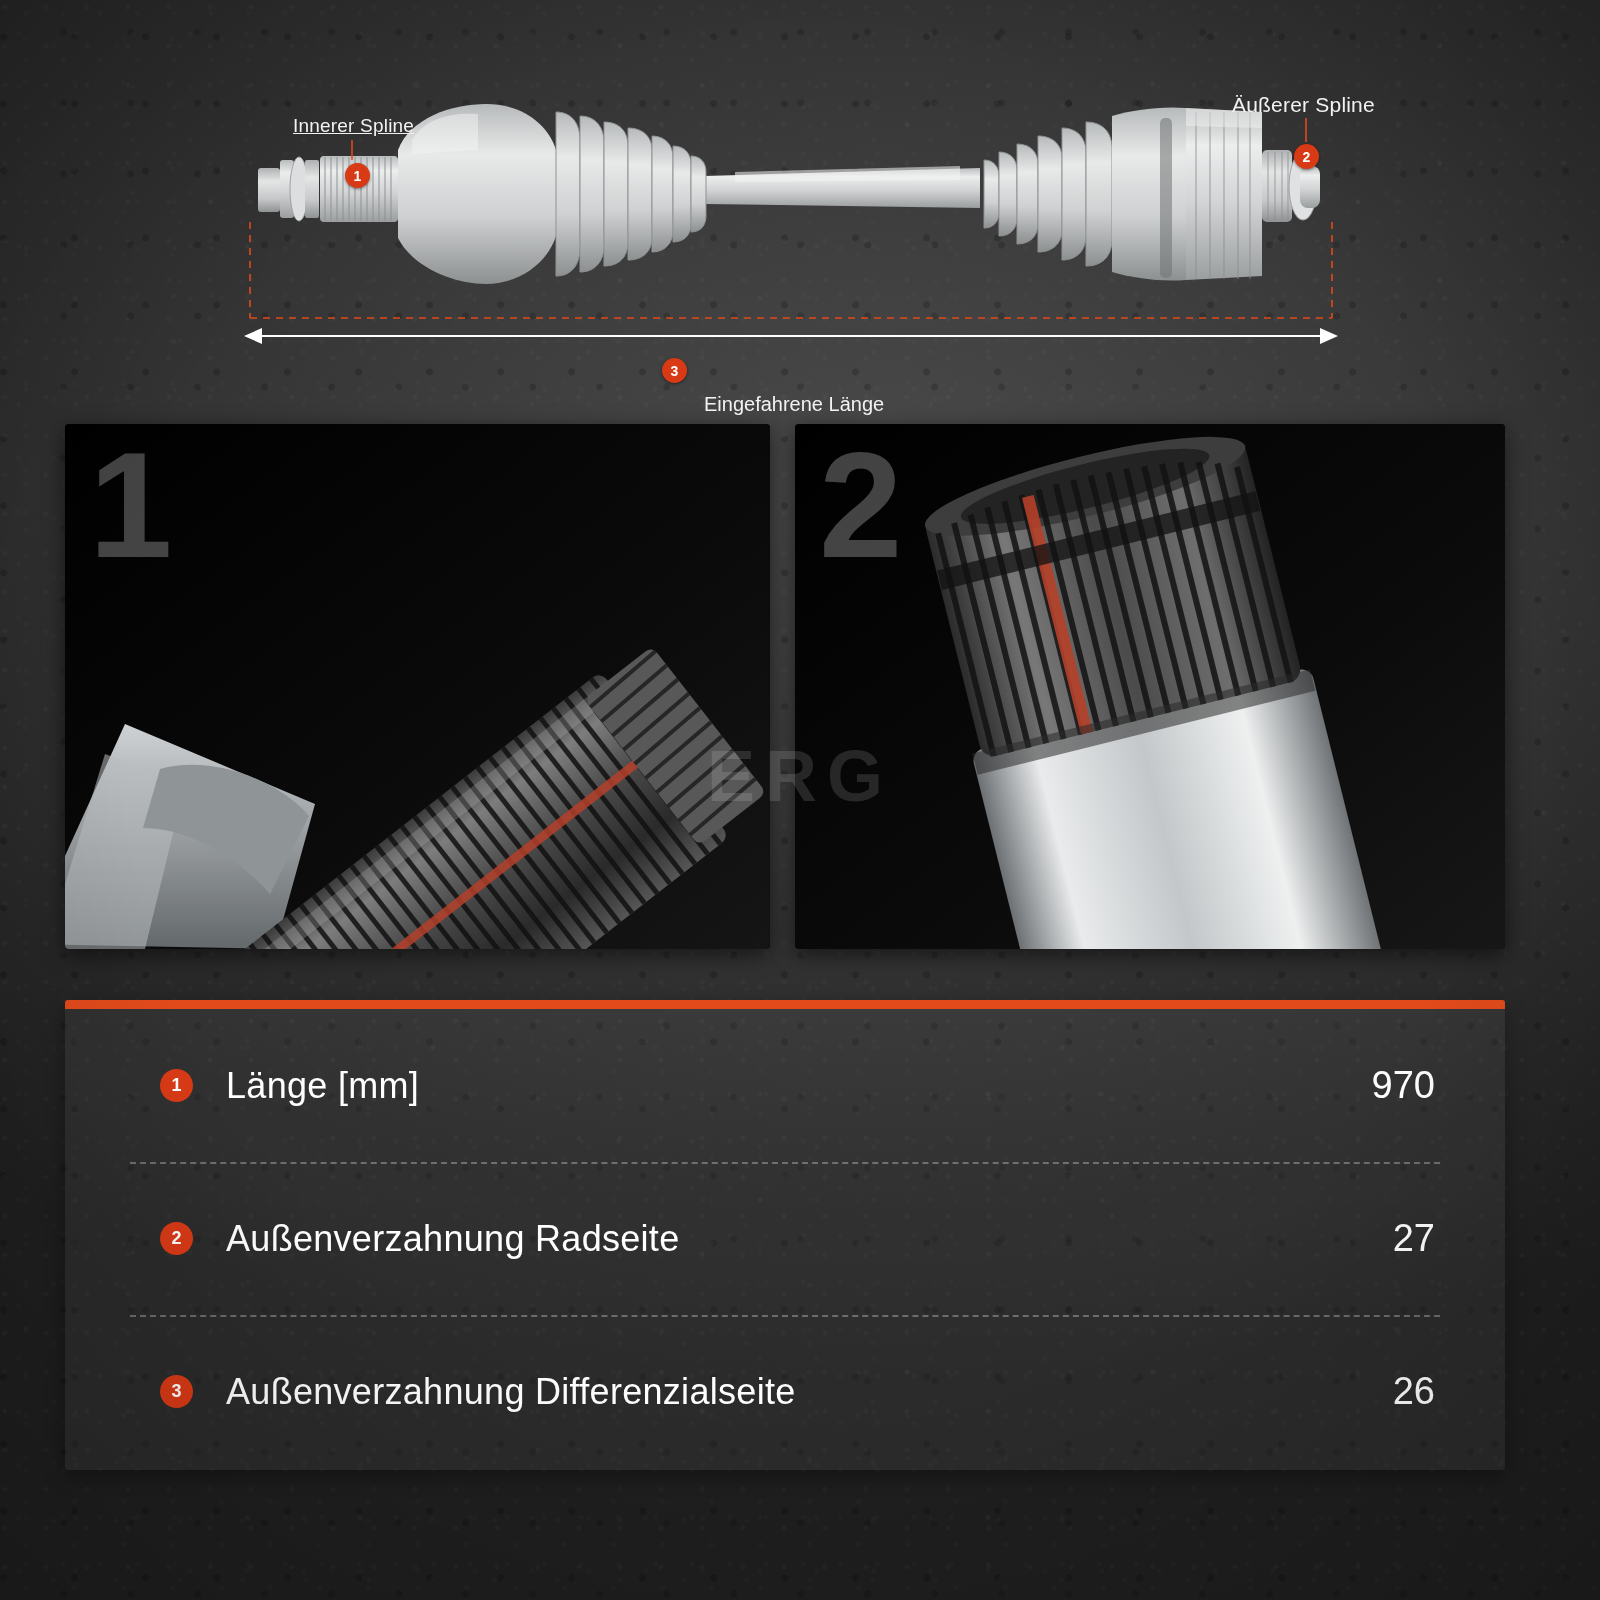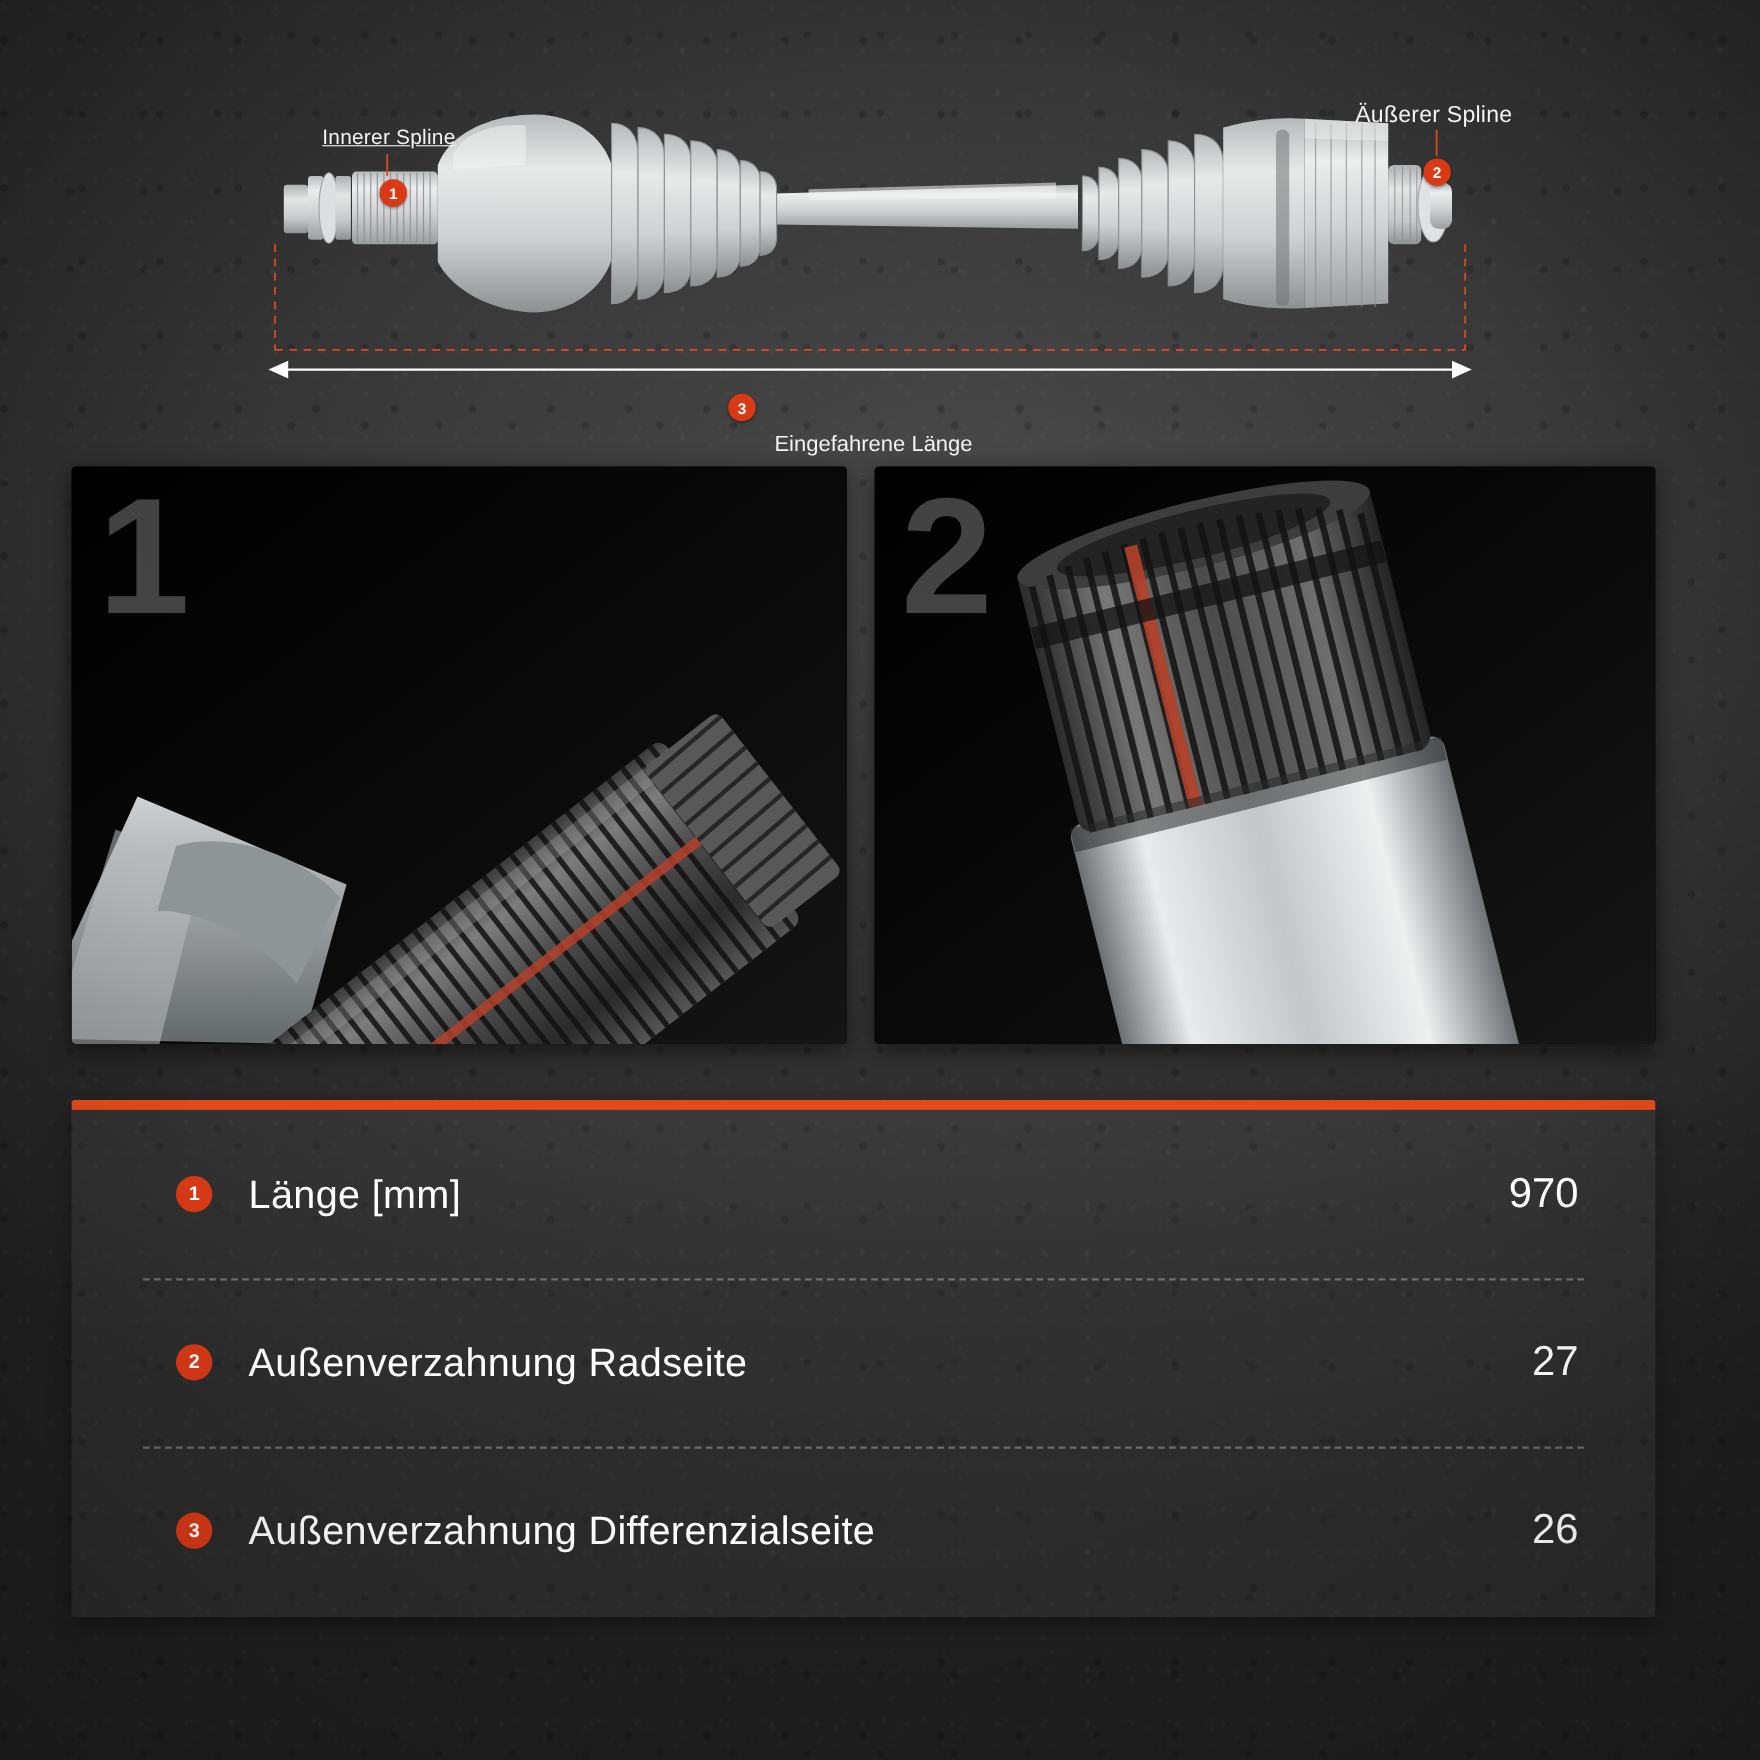--- a/index.html
+++ b/index.html
@@ -456,20 +456,21 @@
 
           <rect x="186" y="96" width="328" height="20" fill="#121212" opacity=".75"></rect>
 
           <rect x="176" y="282" width="348" height="22" fill="#2a2a2a" opacity=".55"></rect>
         </g>
       </g>
     </svg>
     <div class="ghost">2</div>
   </div>
 
+  <div class="watermark">ERG</div>
 
   <div class="spec">
     <div class="spec-top-bar"></div>
     <div class="spec-rows">
 
       <div class="spec-row">
         <div class="row-badge">1</div>
         <div class="row-label">Länge [mm]</div>
         <div class="row-value">970</div>
       </div>

